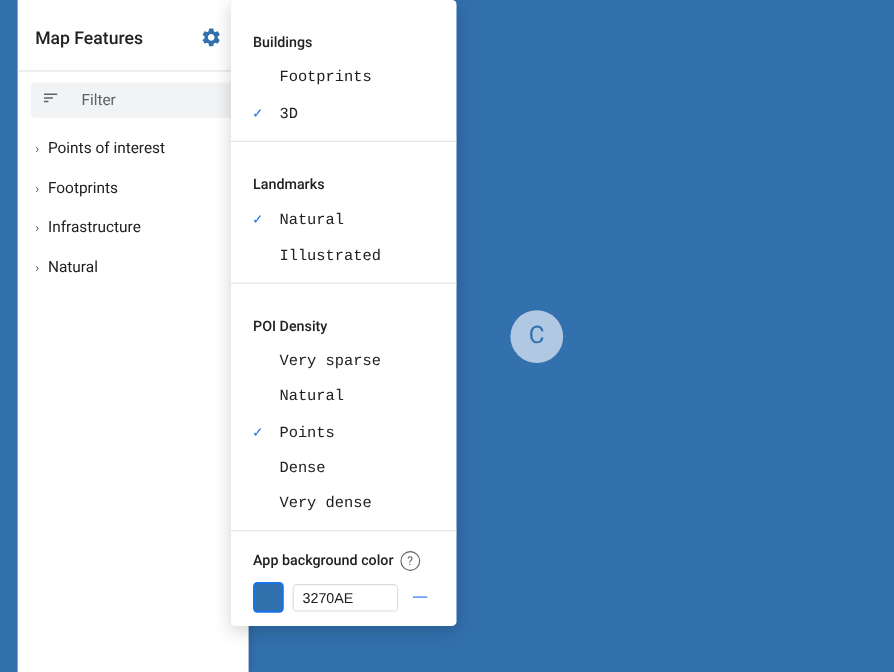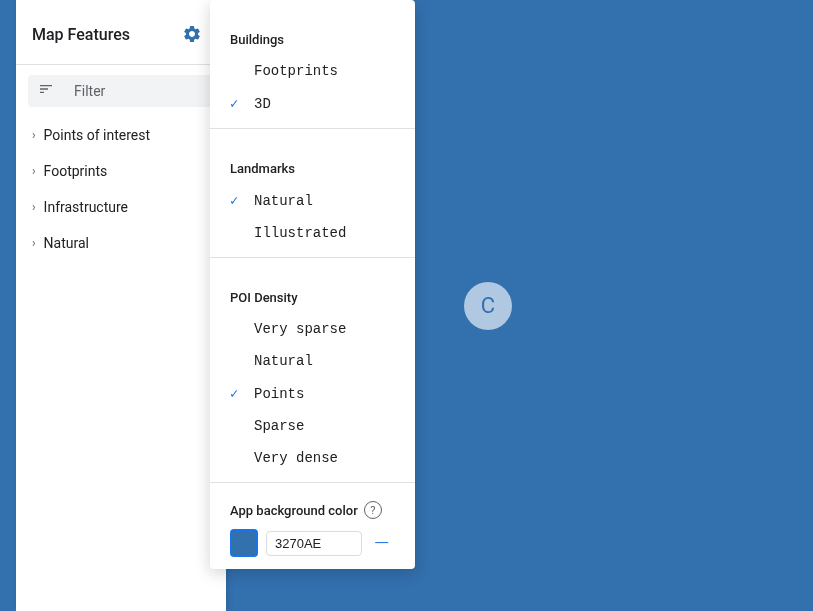--- a/index.html
+++ b/index.html
@@ -297,21 +297,21 @@
   <div class="menu-item">
     <span class="check-icon empty"></span>
     <span>Natural</span>
   </div>
   <div class="menu-item">
     <span class="check-icon">✓</span>
     <span>Points</span>
   </div>
   <div class="menu-item">
     <span class="check-icon empty"></span>
-    <span>Sparse</span>
+    <span>Dense</span>
   </div>
   <div class="menu-item">
     <span class="check-icon empty"></span>
     <span>Very dense</span>
   </div>
 
   <hr class="menu-divider">
 
   <div class="color-section">
     <div class="color-label-row">

